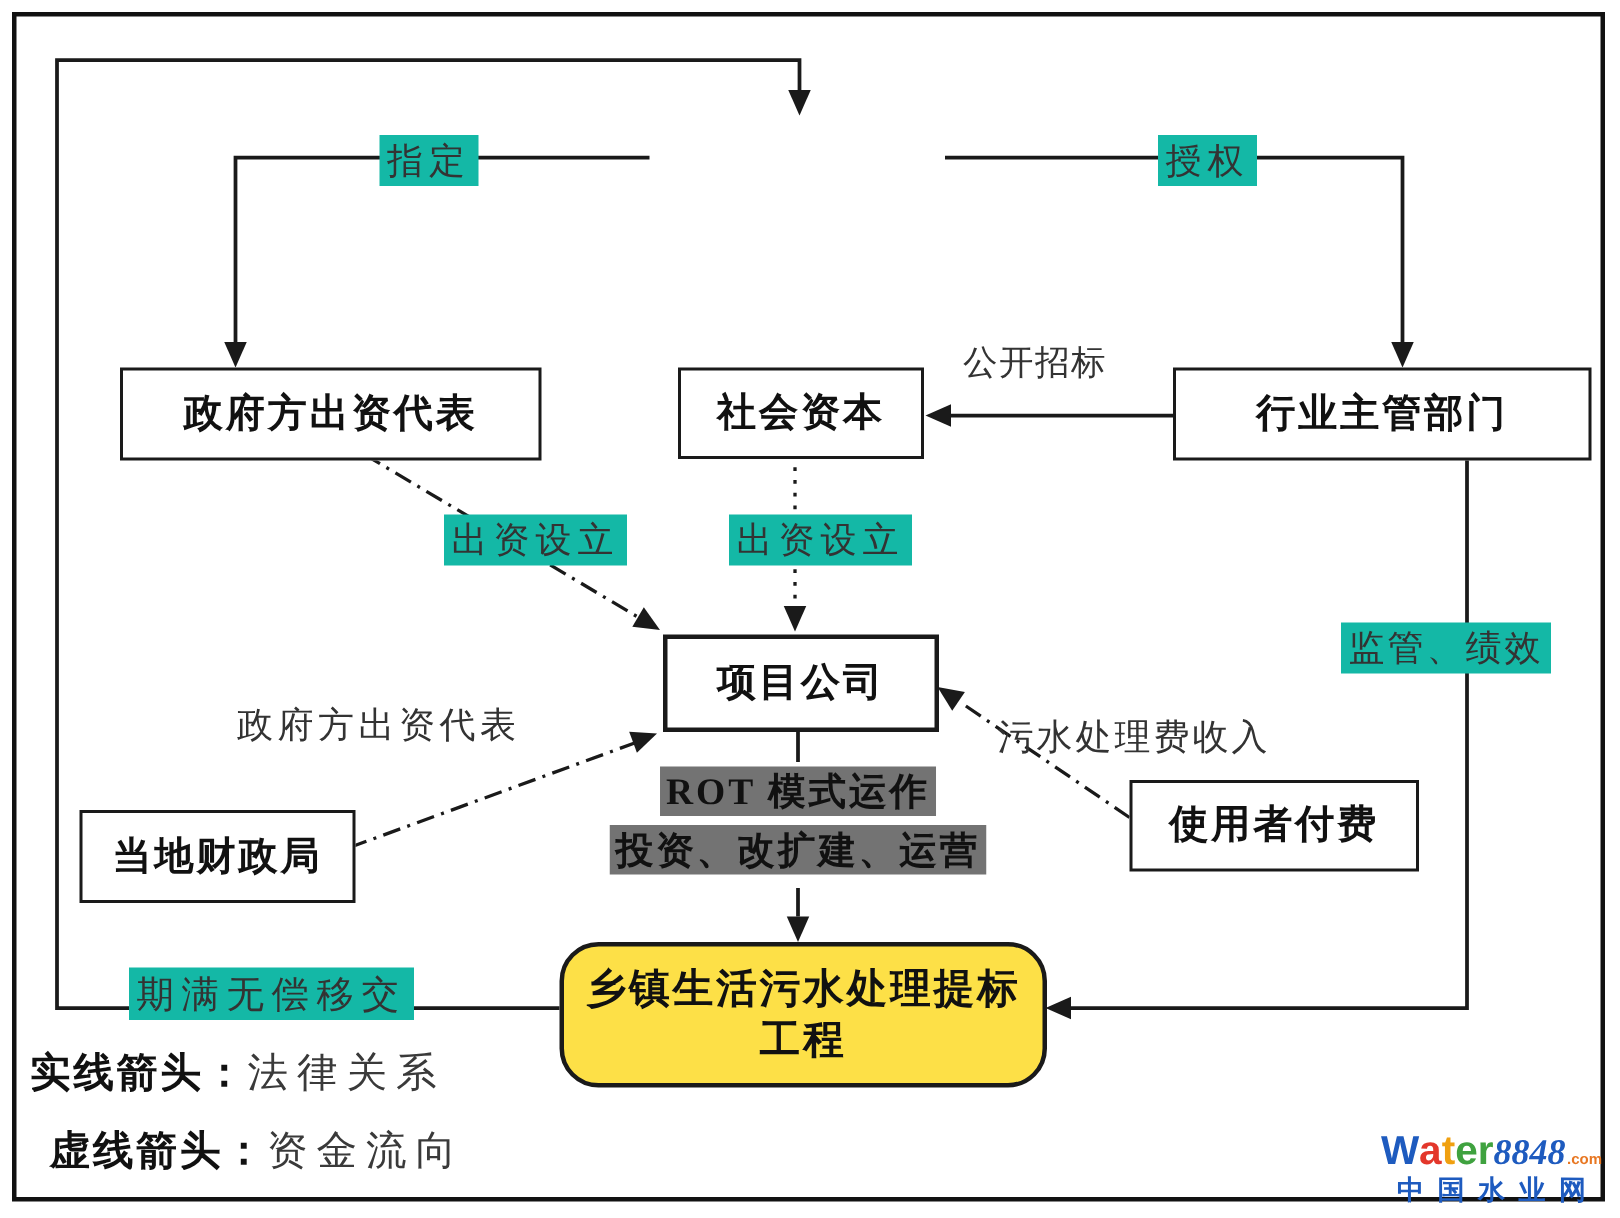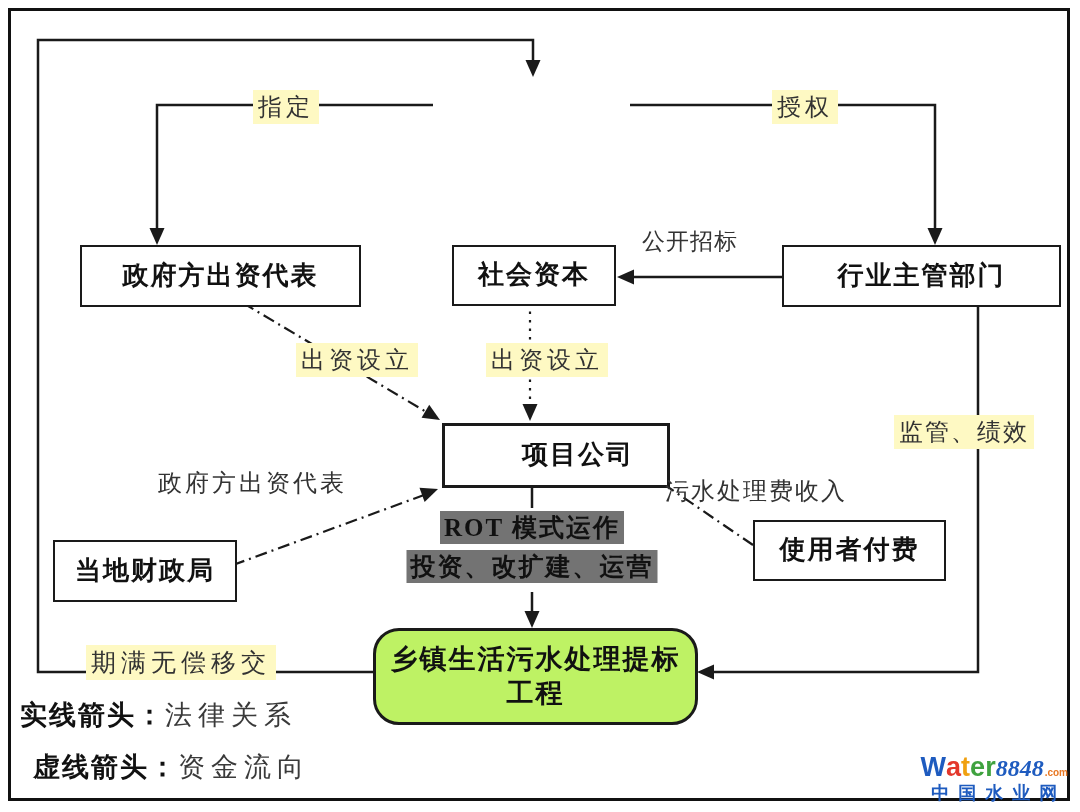--- a/index.html
+++ b/index.html
@@ -5,23 +5,23 @@
   html,body{margin:0;padding:0;background:#fff;}
   #stage{position:relative;width:1080px;height:812px;background:#fff;overflow:hidden;
          font-family:"Liberation Serif","DejaVu Serif",serif;}
   #frame{position:absolute;left:8px;top:8px;width:1056px;height:787px;border:3px solid #111;}
   svg.lines{position:absolute;left:0;top:0;width:1080px;height:812px;}
 
   .node{position:absolute;display:flex;align-items:center;justify-content:center;
         background:#fff;border:2.5px solid #1a1a1a;color:#111;font-weight:bold;
         font-size:26px;letter-spacing:2px;text-align:center;line-height:1.25;}
   .node.thick{border-width:3px;}
-  .node.rounded{border-radius:26px;background:#bef264;border-width:3px;font-size:27px;padding:0 14px;}
+  .node.rounded{border-radius:26px;background:#fde047;border-width:3px;font-size:27px;padding:0 14px;}
 
-  .elabel{position:absolute;background:#fef9c3;color:#333;font-size:24px;letter-spacing:4px;
+  .elabel{position:absolute;background:#14b8a6;color:#333;font-size:24px;letter-spacing:4px;
           white-space:nowrap;padding:1px 5px;}
   .elabel.nobg{background:transparent;}
   .rot{position:absolute;color:#111;font-weight:bold;font-size:25px;letter-spacing:2px;
        white-space:nowrap;background:#737373;padding:0 4px;}
 
   .legend-line{position:absolute;white-space:nowrap;font-size:27px;}
   .legend-key{font-weight:bold;color:#111;letter-spacing:2px;}
   .legend-val{color:#3a3a3a;letter-spacing:6px;}
 
   .logo{position:absolute;right:12px;bottom:10px;text-align:center;line-height:1;
@@ -78,21 +78,21 @@
     </g>
   </svg>
 
 
   <div class="node" style="left:80px;top:245px;width:277px;height:58px;">政府方出资代表</div>
 
   <div class="node" style="left:452px;top:245px;width:160px;height:57px;">社会资本</div>
 
   <div class="node" style="left:782px;top:245px;width:275px;height:58px;">行业主管部门</div>
 
-  <div class="node thick" style="left:442px;top:423px;width:178px;height:59px;padding-left:44px;">项目公司</div>
+  <div class="node thick" style="left:442px;top:423px;width:178px;height:59px;">项目公司</div>
 
   <div class="node" style="left:53px;top:540px;width:180px;height:58px;">当地财政局</div>
 
   <div class="node" style="left:753px;top:520px;width:189px;height:57px;">使用者付费</div>
 
   <div class="node rounded" style="left:373px;top:628px;width:291px;height:91px;">乡镇生活污水处理提标工程</div>
 
   <div class="elabel" style="left:253px;top:90px;">指定</div>
 
   <div class="elabel" style="left:772px;top:90px;">授权</div>

